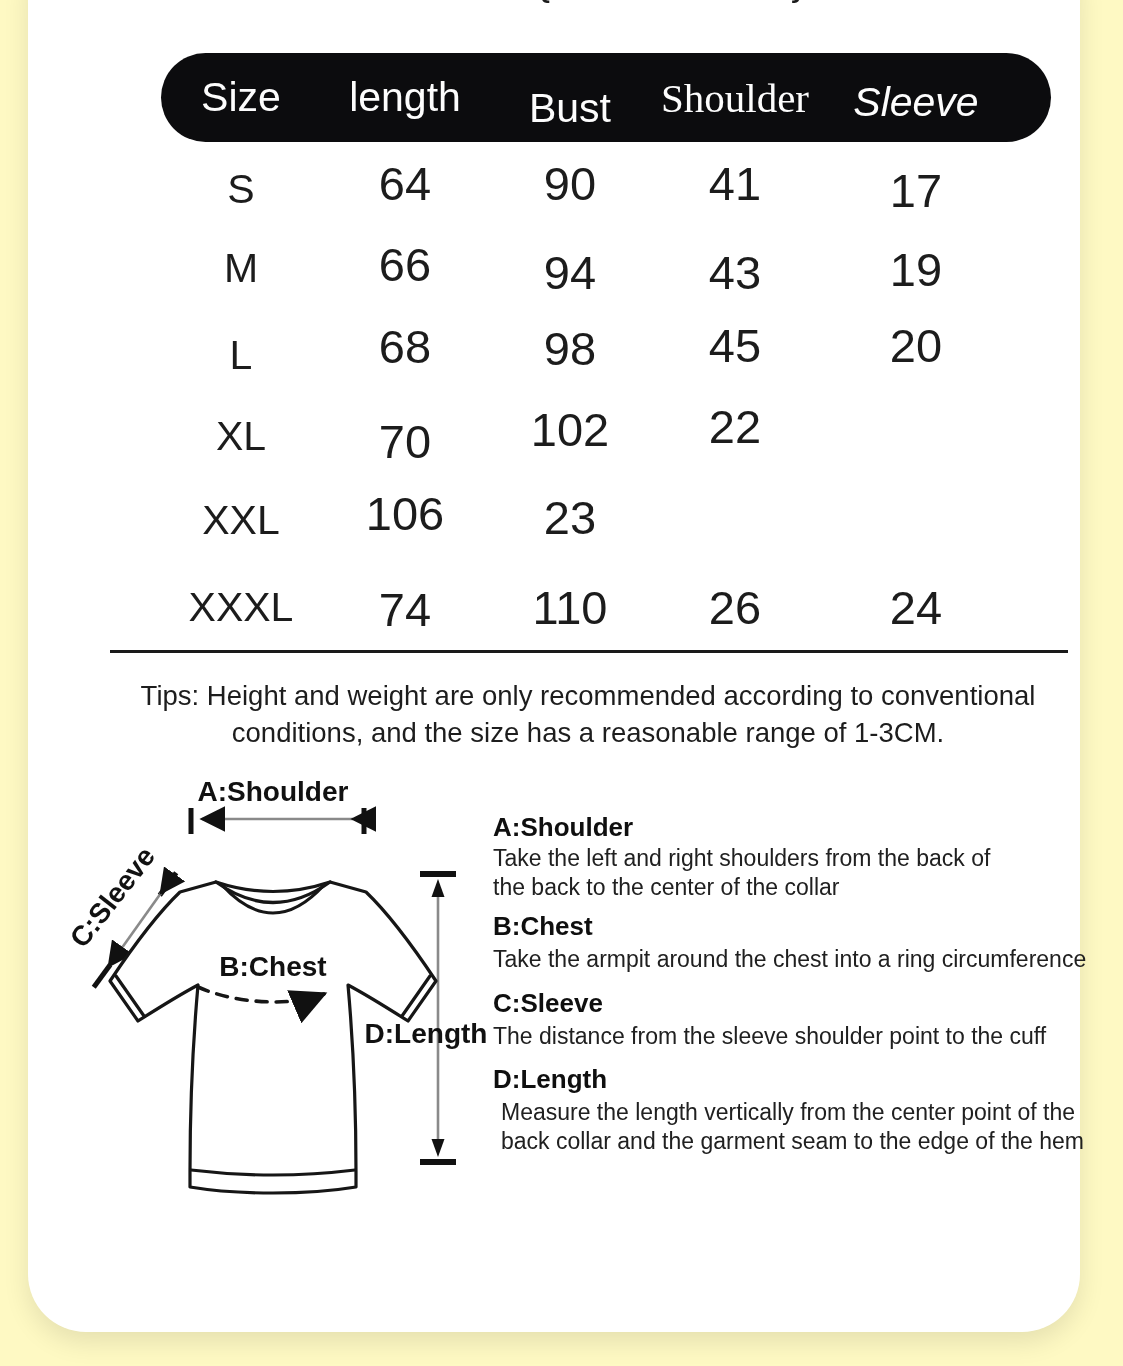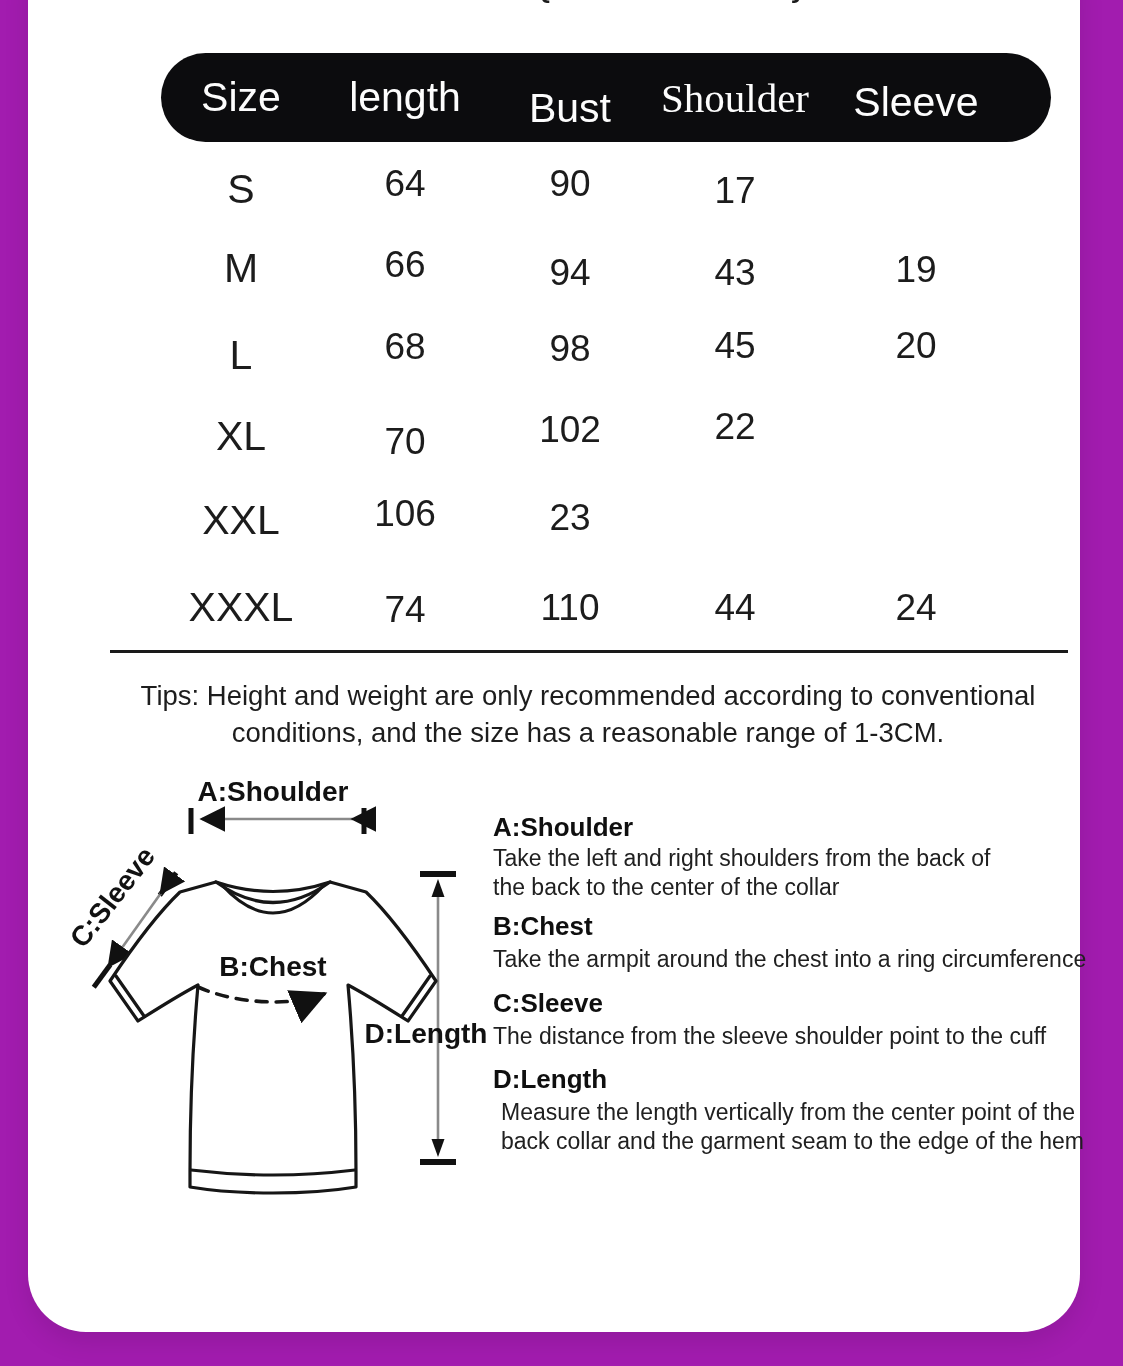--- a/index.html
+++ b/index.html
@@ -1,19 +1,19 @@
 <!DOCTYPE html>
 <html><head>
 <meta charset="utf-8">
 <style>
   html,body{margin:0;padding:0;}
   .page{
     position:relative;
     width:1123px;height:1366px;
-    background:#a21caf;
+    background:#fef9c3;
     overflow:hidden;
     font-family:"Liberation Sans","DejaVu Sans",sans-serif;
     color:#1b1b1b;
   }
   .card{
     position:absolute;
     left:28px;top:-64px;
     width:1052px;height:1396px;
     background:#ffffff;
     border-radius:58px;
@@ -37,31 +37,31 @@
     width:890px;height:89px;
     background:#0c0c0e;border-radius:45px;
     display:grid;grid-template-columns:160px 168px 162px 168px 194px;
     align-items:center;
   }
   .header-bar .hcell{
     color:#fdfdfd;font-size:41px;text-align:center;line-height:1;
   }
   .h2{transform:translateY(7px);margin-top:8px;}
   .h3{transform:translateY(1px);font-family:Liberation Serif, serif;}
-  .h4{transform:translateY(5px);}
+  .h4{transform:translateY(5px);font-style:italic;}
   
   .table-body{
     position:absolute;left:133px;top:206px;width:890px;
     display:grid;grid-template-rows:repeat(6,84.6px);
   }
   .trow{
     display:grid;grid-template-columns:160px 168px 162px 168px 194px;
     align-items:center;
   }
-  .tcell{font-size:37px;text-align:center;color:#1c1c1c;line-height:1;}
+  .tcell{font-size:47px;text-align:center;color:#1c1c1c;line-height:1;}
   .tlabel{font-size:41px;}
   
   .divider{
     position:absolute;left:82px;top:714px;width:958px;height:3px;
     background:#1a1a1a;
   }
   .tips{
     position:absolute;left:85px;top:741px;width:950px;
     text-align:center;font-size:27.5px;line-height:37px;color:#1d1d1d;
   }
@@ -98,20 +98,21 @@
       <div class="hcell h2">Bust</div>
       <div class="hcell h3">Shoulder</div>
       <div class="hcell h4">Sleeve</div>
     </div>
 
     <div class="table-body">
       <div class="trow">
         <div class="tcell tlabel" style="transform:translateY(5px)">S</div>
         <div class="tcell" style="transform:translateY(-1px)">64</div>
         <div class="tcell" style="transform:translateY(-1px)">90</div>
+        <div class="tcell" style="transform:translateY(-1px)">41</div>
         <div class="tcell" style="transform:translateY(6px)">17</div>
       </div>
       <div class="trow">
         <div class="tcell tlabel">M</div>
         <div class="tcell" style="transform:translateY(-4px)">66</div>
         <div class="tcell" style="transform:translateY(4px)">94</div>
         <div class="tcell" style="transform:translateY(4px)">43</div>
         <div class="tcell" style="transform:translateY(1px)">19</div>
       </div>
       <div class="trow">
@@ -129,21 +130,21 @@
       </div>
       <div class="trow">
         <div class="tcell tlabel" style="transform:translateY(-2px)">XXL</div>
         <div class="tcell" style="transform:translateY(-9px)">106</div>
         <div class="tcell" style="transform:translateY(-5px)">23</div>
       </div>
       <div class="trow">
         <div class="tcell tlabel">XXXL</div>
         <div class="tcell" style="transform:translateY(2px)">74</div>
         <div class="tcell">110</div>
-        <div class="tcell">44</div>
+        <div class="tcell">26</div>
         <div class="tcell">24</div>
       </div>
     </div>
 
     <div class="divider"></div>
 
     <div class="tips">
       <div>Tips: Height and weight are only recommended according to conventional</div>
       <div>conditions, and the size has a reasonable range of 1-3CM.</div>
     </div>

